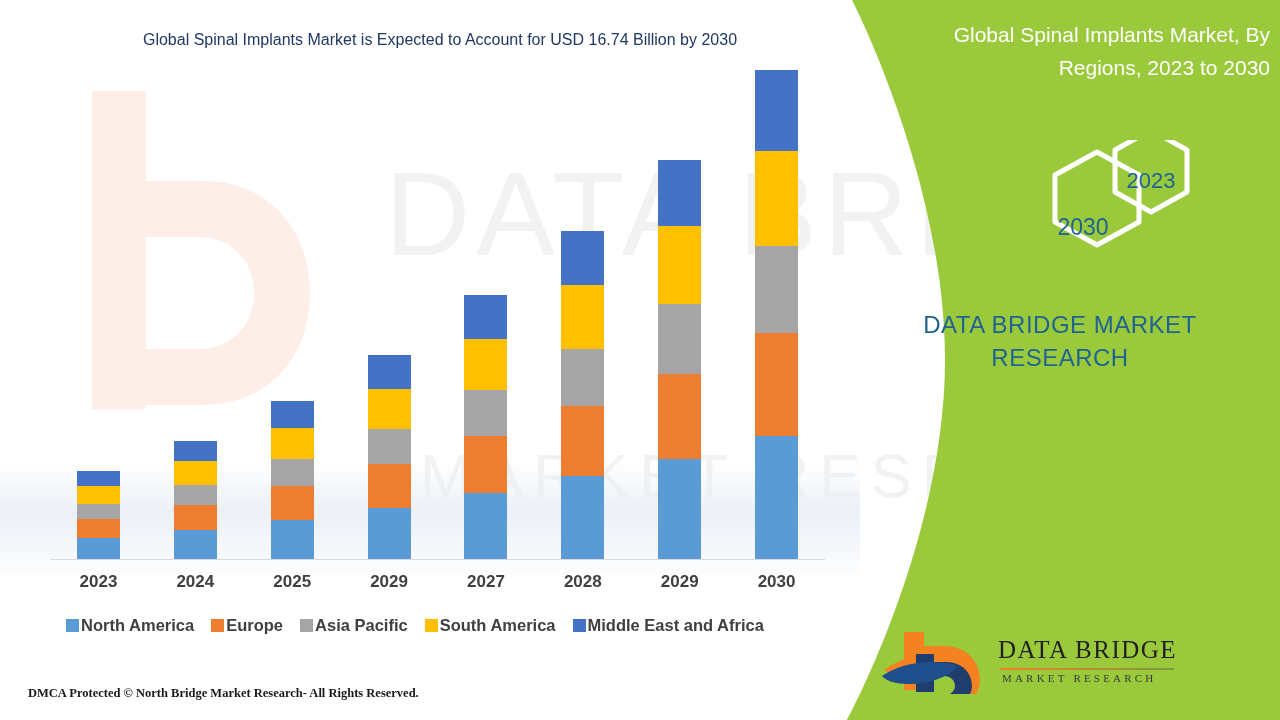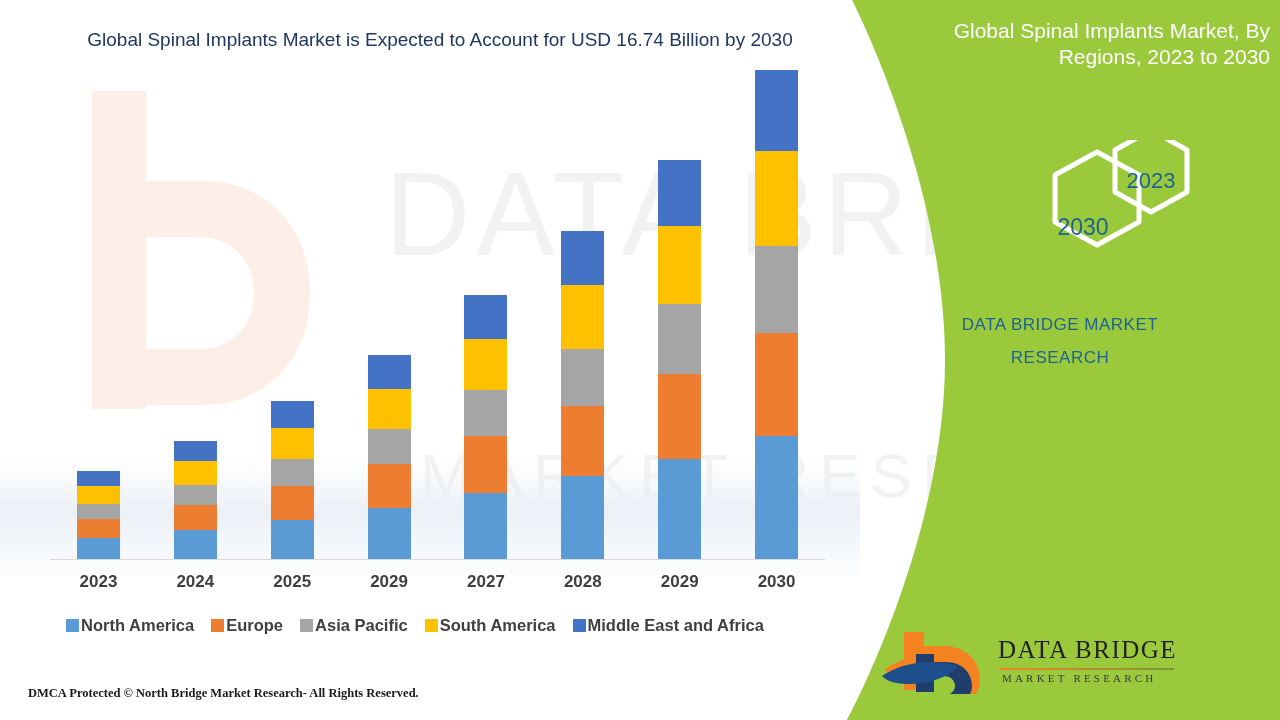--- a/index.html
+++ b/index.html
@@ -60,21 +60,21 @@
     left: 0; top: 0;
     width: 860px; height: 720px;
     z-index: 2;
   }
   .chart-title {
     position: absolute;
     left: 60px; top: 24px;
     width: 760px;
     text-align: center;
     color: #1f3864;
-    font-size: 19px;
+    font-size: 16px;
     line-height: 32px;
     font-weight: 400;
   }
 
   .plot {
     position: absolute;
     left: 50px; top: 120px;
     width: 775px; height: 440px;
   }
   .axis-line {
@@ -171,21 +171,21 @@
     left: 0; top: 0;
     width: 460px; height: 720px;
   }
   .green-title {
     position: absolute;
     left: 60px; top: 18px;
     width: 390px;
     text-align: right;
     color: #ffffff;
     font-size: 21px;
-    line-height: 26px;
+    line-height: 33px;
     font-weight: 400;
   }
   .hex-wrap {
     position: absolute;
     left: 145px; top: 140px;
     width: 300px; height: 145px;
   }
   .hex-label {
     position: absolute;
     color: #1f6392;
@@ -194,21 +194,21 @@
   }
   .hex-label-2023 { left: 146px; top: 28px; width: 80px; font-size: 22px; }
   .hex-label-2030 { left: 72px; top: 74px; width: 92px; font-size: 23px; }
 
   .brand-text {
     position: absolute;
     left: 30px; top: 308px;
     width: 420px;
     text-align: center;
     color: #1f6392;
-    font-size: 17px;
+    font-size: 24px;
     line-height: 33px;
     letter-spacing: 0.5px;
   }
 
   .logo-wrap {
     position: absolute;
     left: 62px; top: 628px;
     width: 320px; height: 70px;
   }
   .logo-text-main {

